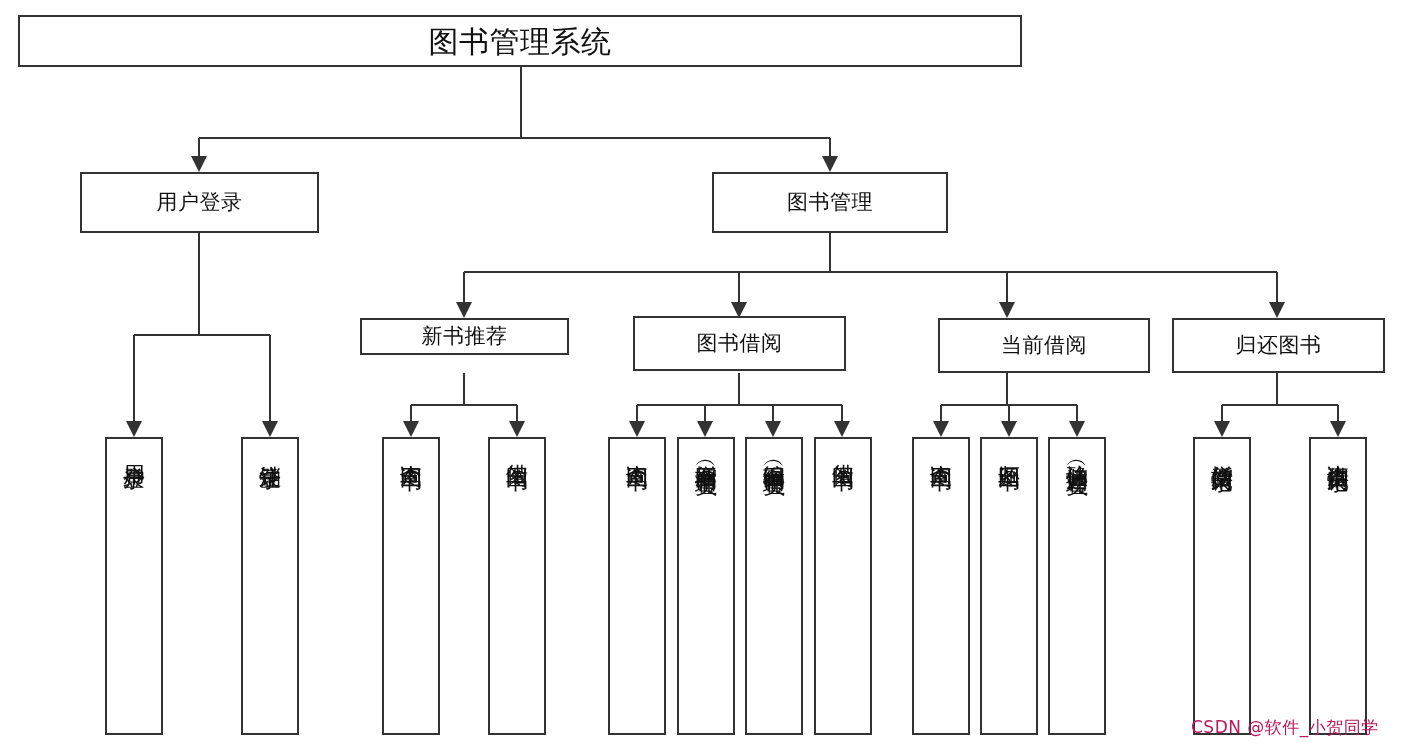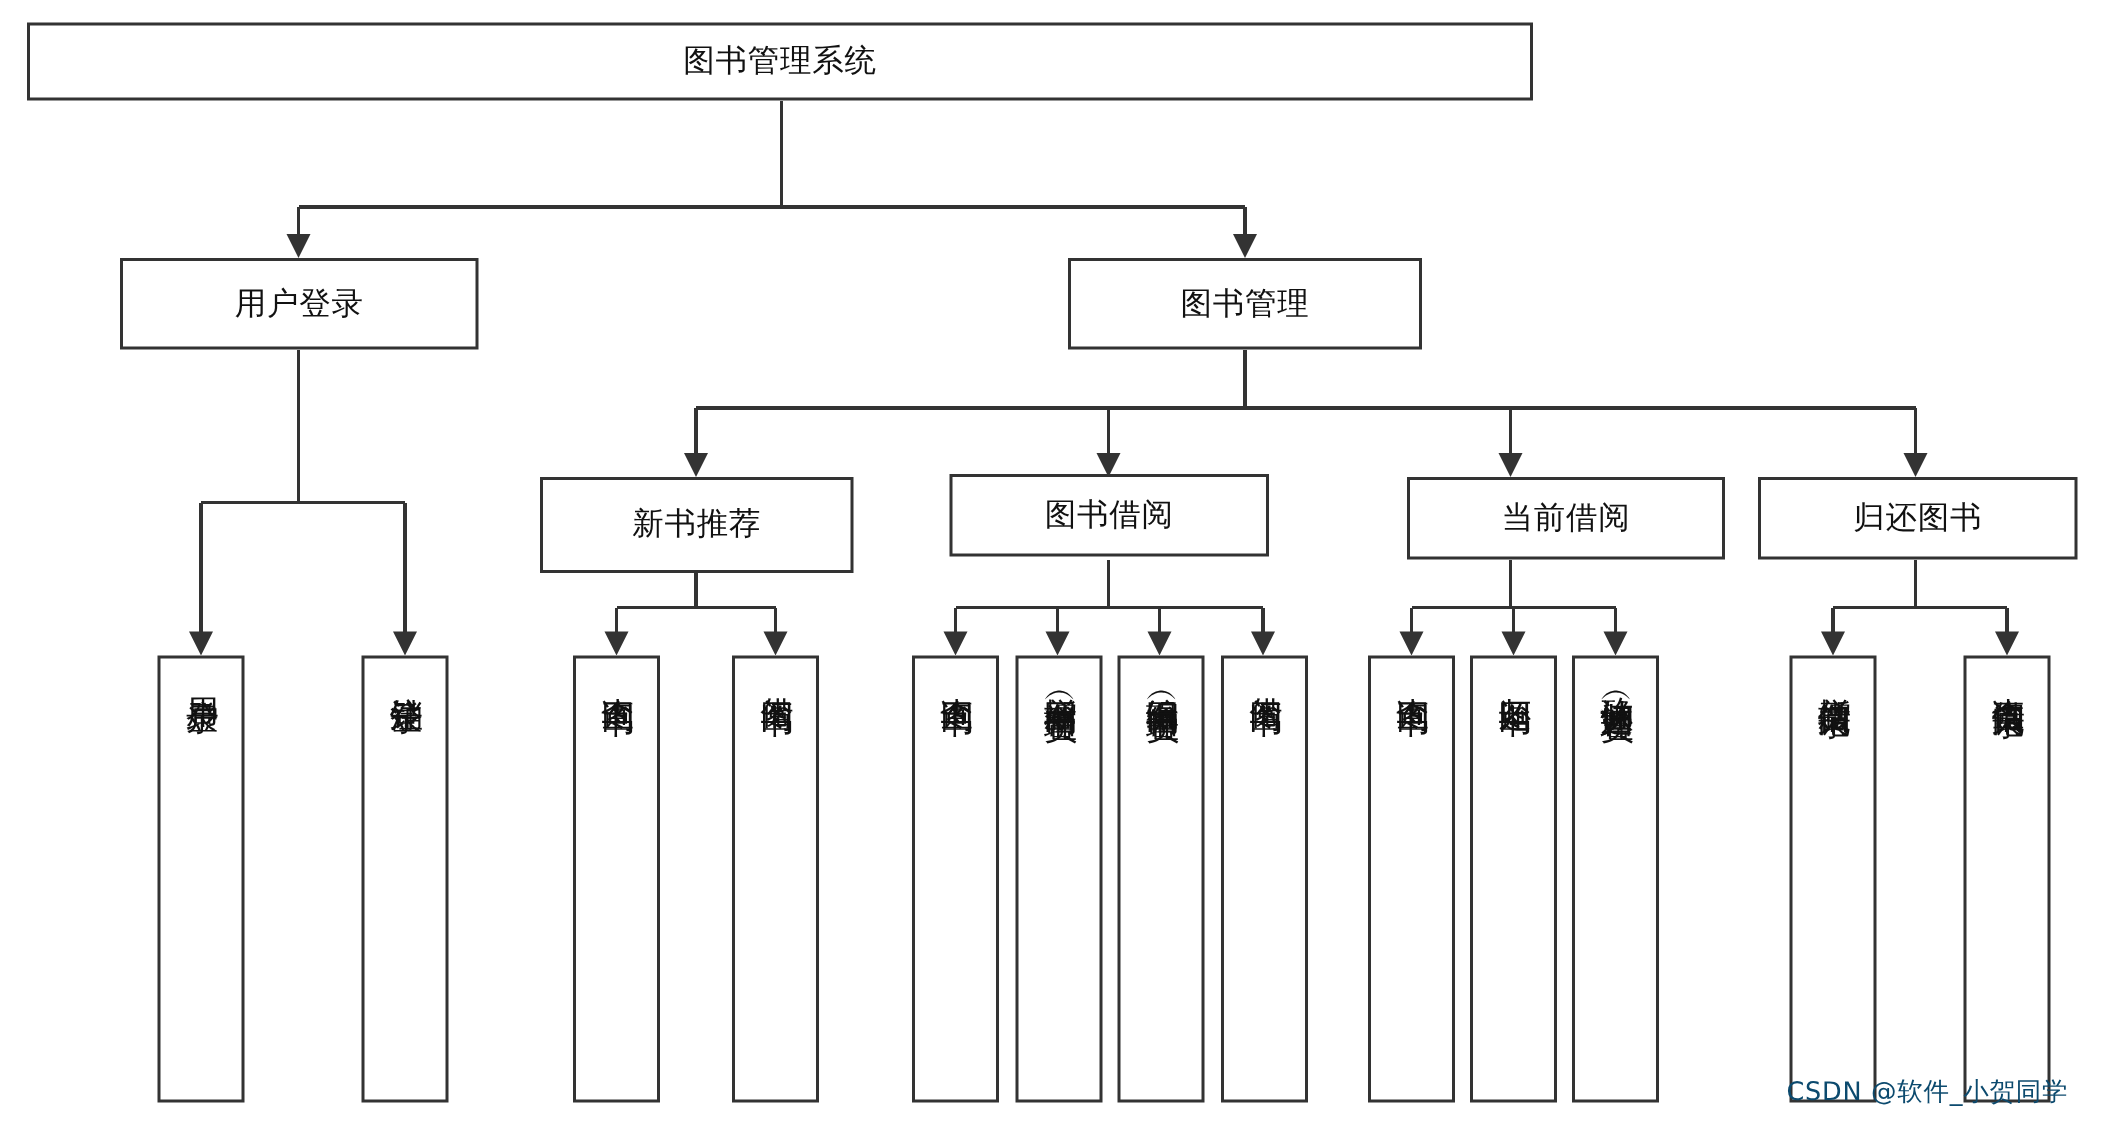--- a/index.html
+++ b/index.html
@@ -45,40 +45,40 @@
     align-items: center;
     justify-content: center;
     color: #111111;
   }
   .node.horiz {
     font-size: 21px;
     letter-spacing: 0.5px;
     line-height: 1.1;
   }
   .node.root {
-    font-size: 21px;
+    font-size: 30px;
   }
   .node.leaf {
     padding: 8px 0 6px 0;
     align-items: flex-start;
     justify-content: center;
   }
   .vtext {
     writing-mode: vertical-rl;
     text-orientation: upright;
     font-size: 22px;
     line-height: 1.18;
     letter-spacing: 1.5px;
     white-space: nowrap;
     color: #111111;
   }
   .watermark {
     position: absolute;
     font-size: 17px;
-    color: #0c4a6e;
+    color: #be185d;
     letter-spacing: 0.5px;
     white-space: nowrap;
     font-family: "DejaVu Sans", "Liberation Sans", sans-serif;
   }
 </style>
 </head>
 <body>
 
 <div id="canvas">
 
@@ -151,21 +151,21 @@
     <span>图书管理系统</span>
   </div>
 
   <div class="node horiz" style="left:80px; top:172px; width:239px; height:61px;">
     <span>用户登录</span>
   </div>
   <div class="node horiz" style="left:712px; top:172px; width:236px; height:61px;">
     <span>图书管理</span>
   </div>
 
-  <div class="node horiz" style="left:360px; top:318px; width:209px; height:64px;">
+  <div class="node horiz" style="left:360px; top:318px; width:209px; height:37px;">
     <span>新书推荐</span>
   </div>
   <div class="node horiz" style="left:633px; top:316px; width:213px; height:55px;">
     <span>图书借阅</span>
   </div>
   <div class="node horiz" style="left:902px; top:318px; width:212px; height:55px;margin-left:36px;">
     <span>当前借阅</span>
   </div>
   <div class="node horiz" style="left:1172px; top:318px; width:213px; height:55px;">
     <span>归还图书</span>

